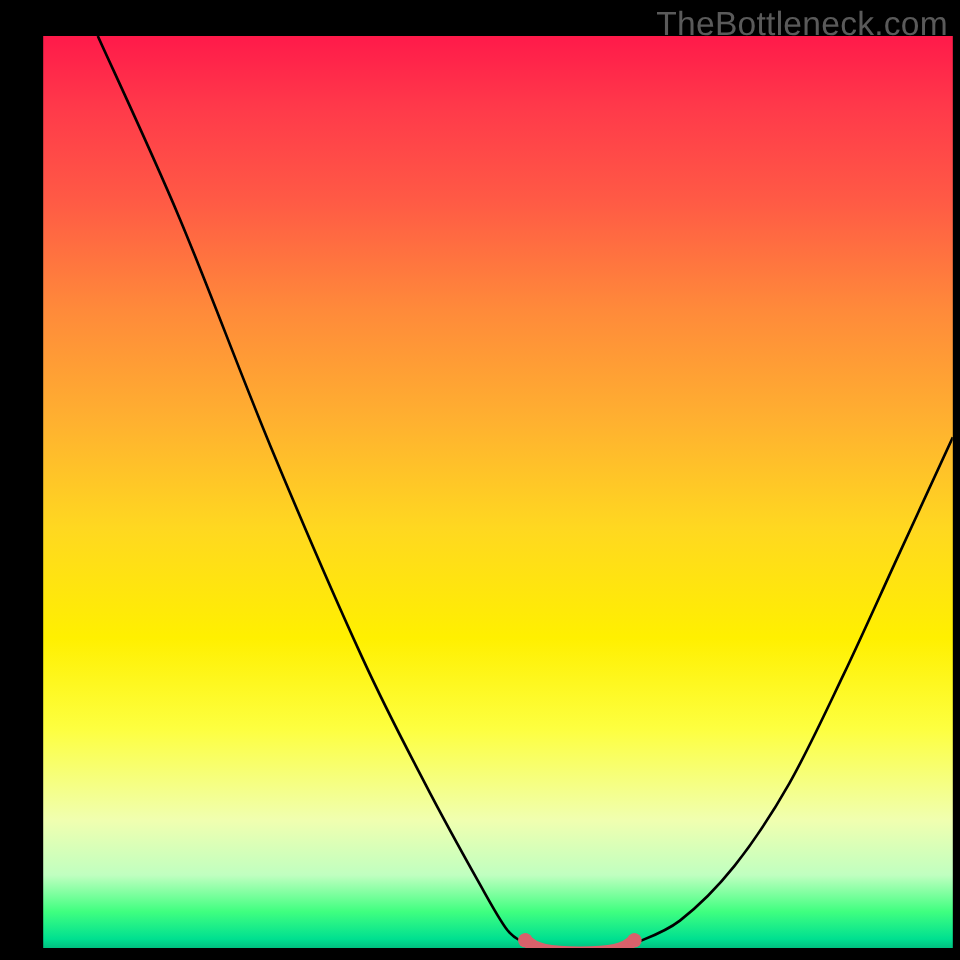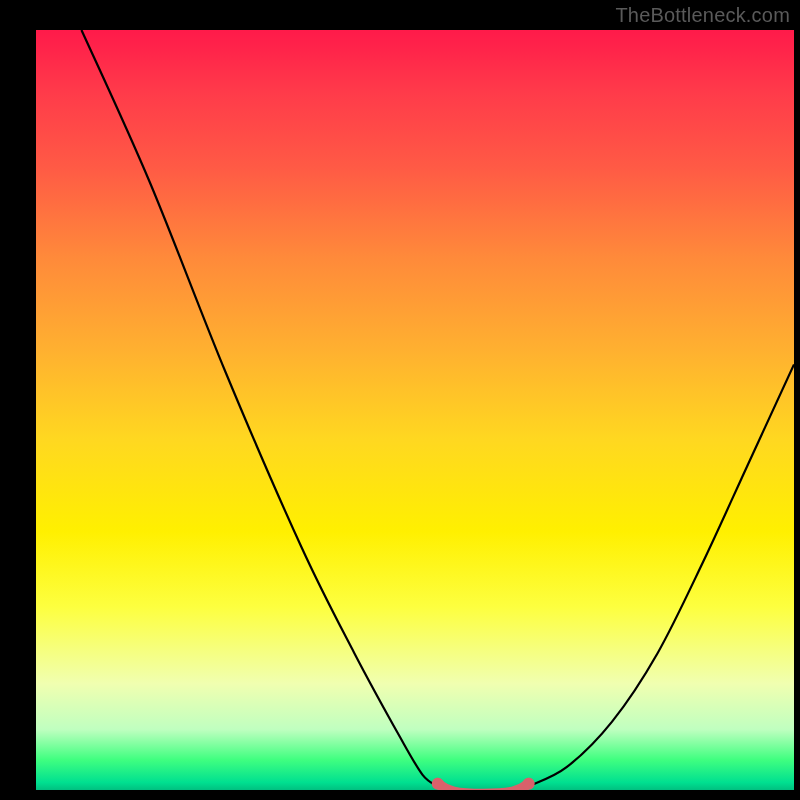--- a/index.html
+++ b/index.html
@@ -9,21 +9,21 @@
     background: #000;
     position: relative;
     font-family: Arial, sans-serif;
     overflow: hidden;
   }
   .watermark {
     position: absolute;
     top: 4px;
     right: 10px;
     color: #5a5a5a;
-    font-size: 20px;
+    font-size: 28px;
     font-weight: 500;
     z-index: 10;
     letter-spacing: 0.2px;
   }
   .plot-area {
     position: absolute;
     left: 36px;
     top: 30px;
     width: 758px;
     height: 760px;

